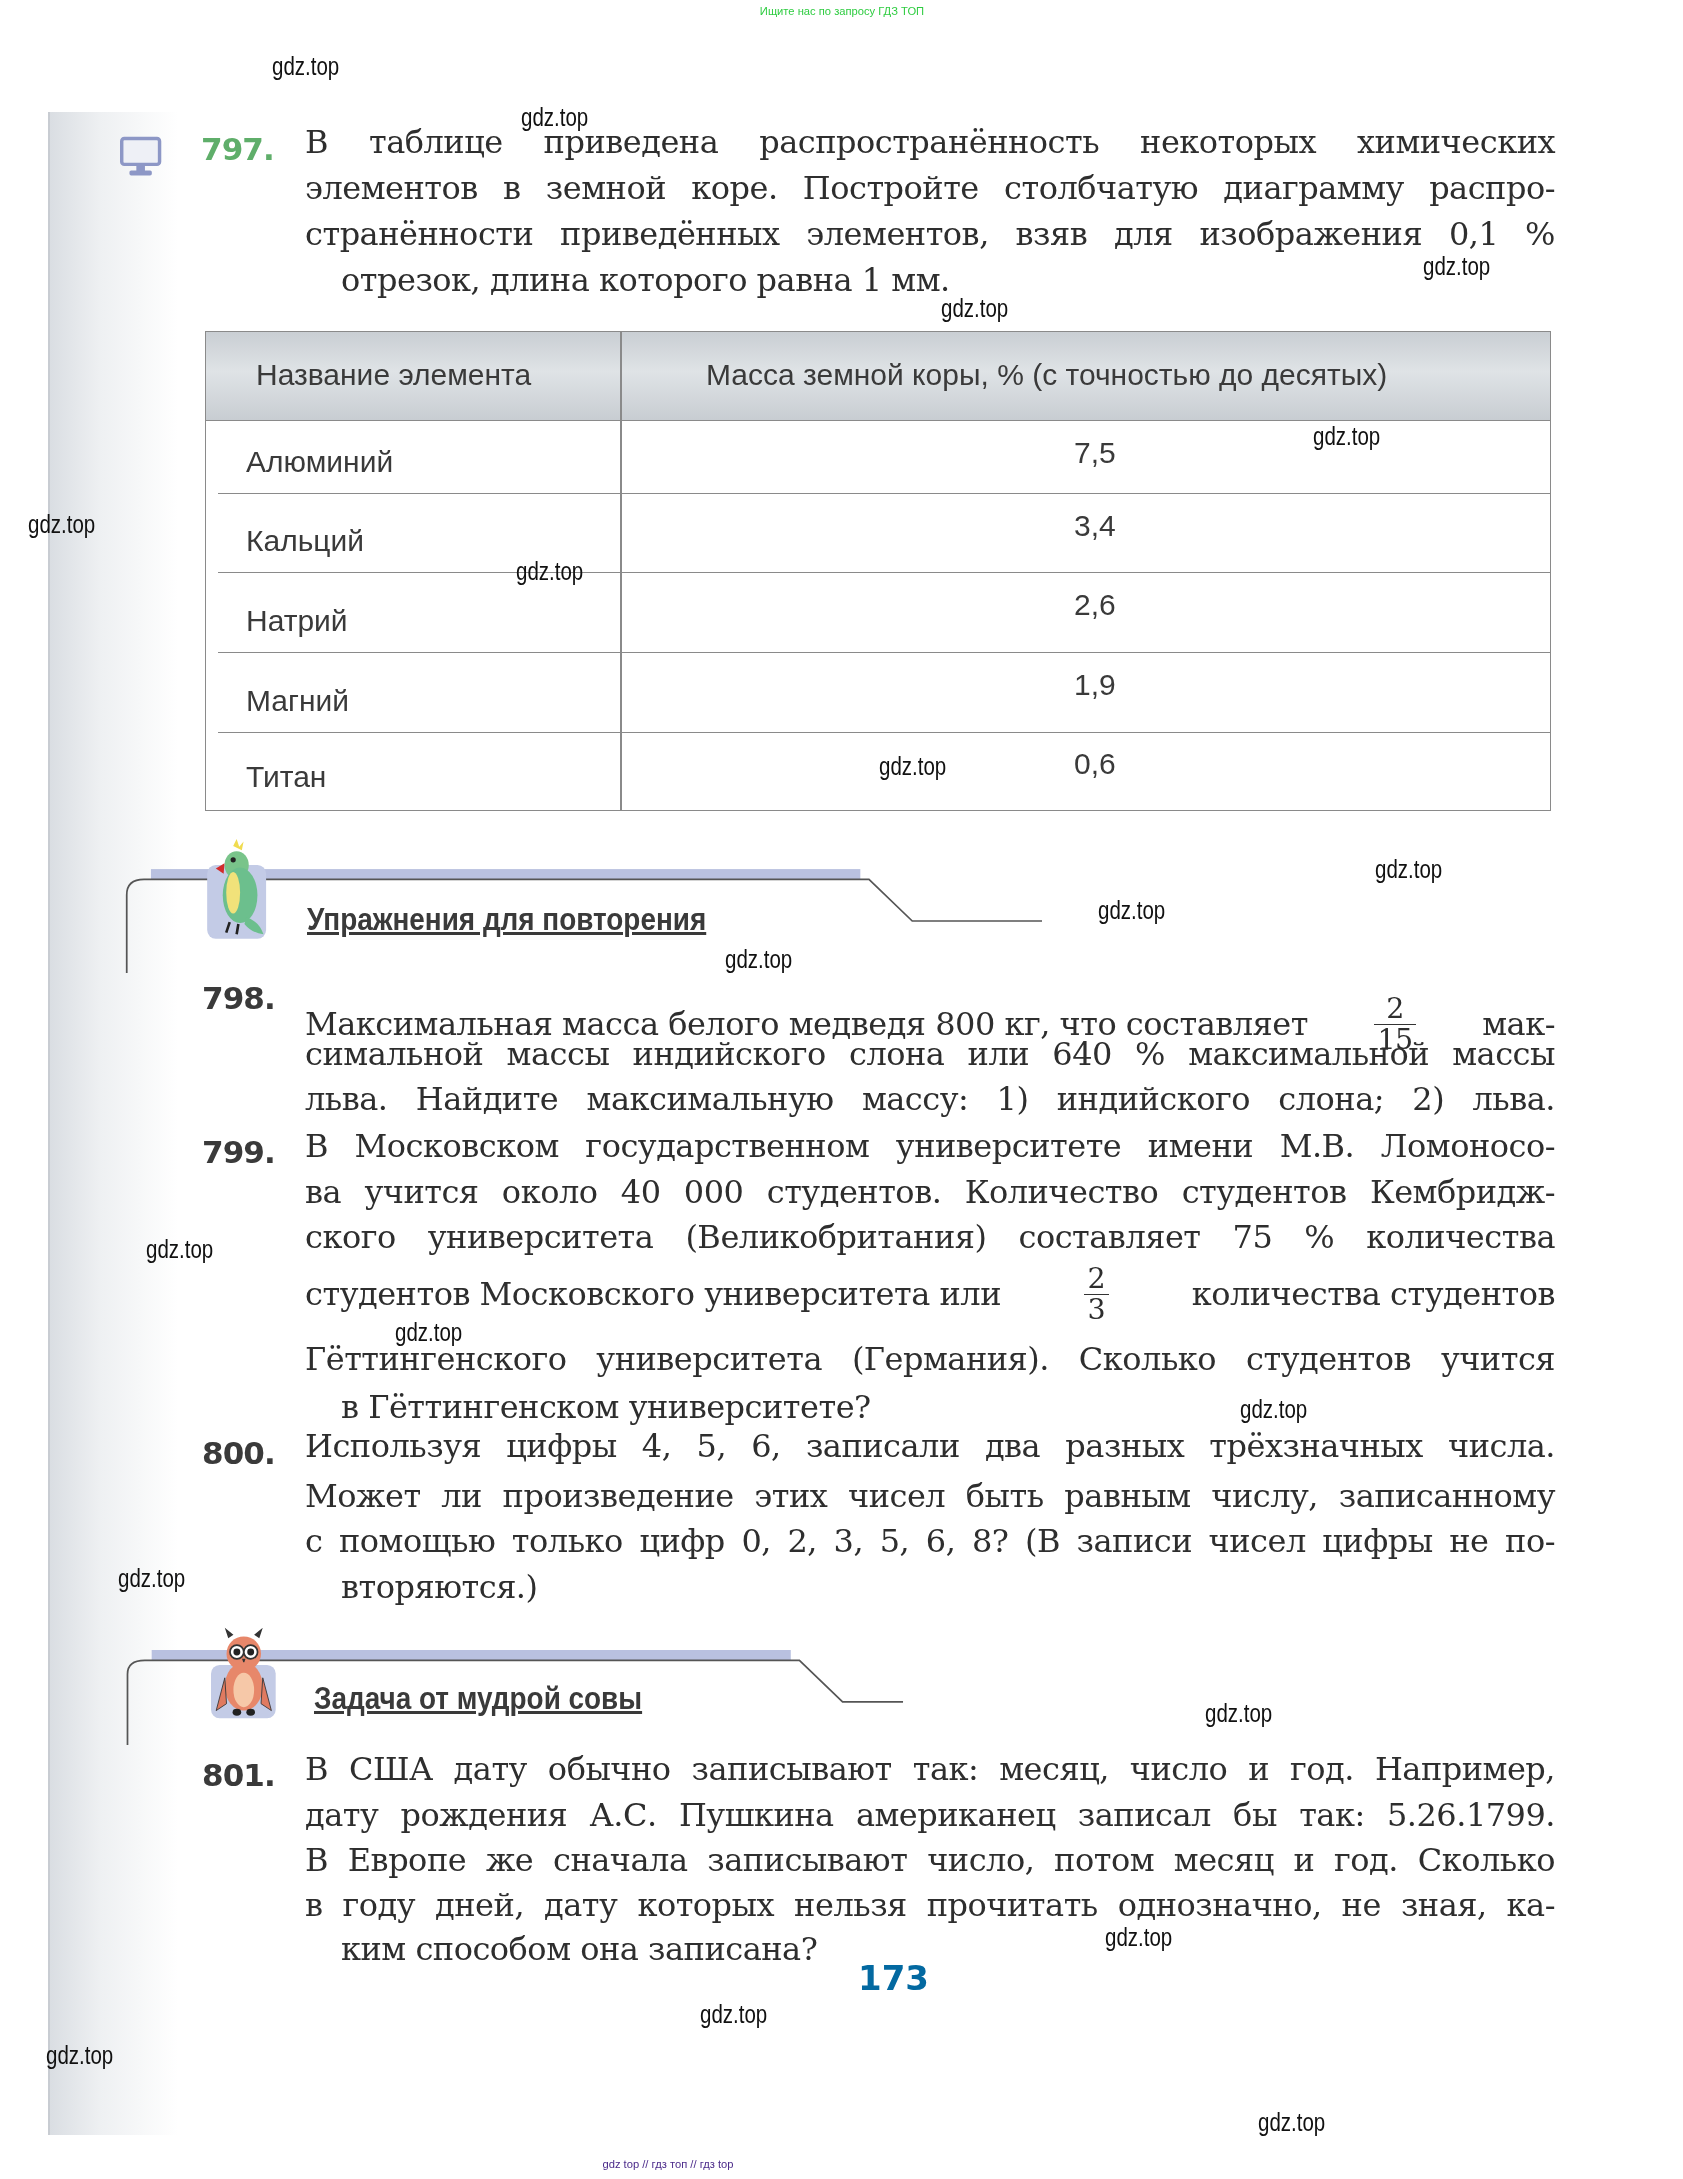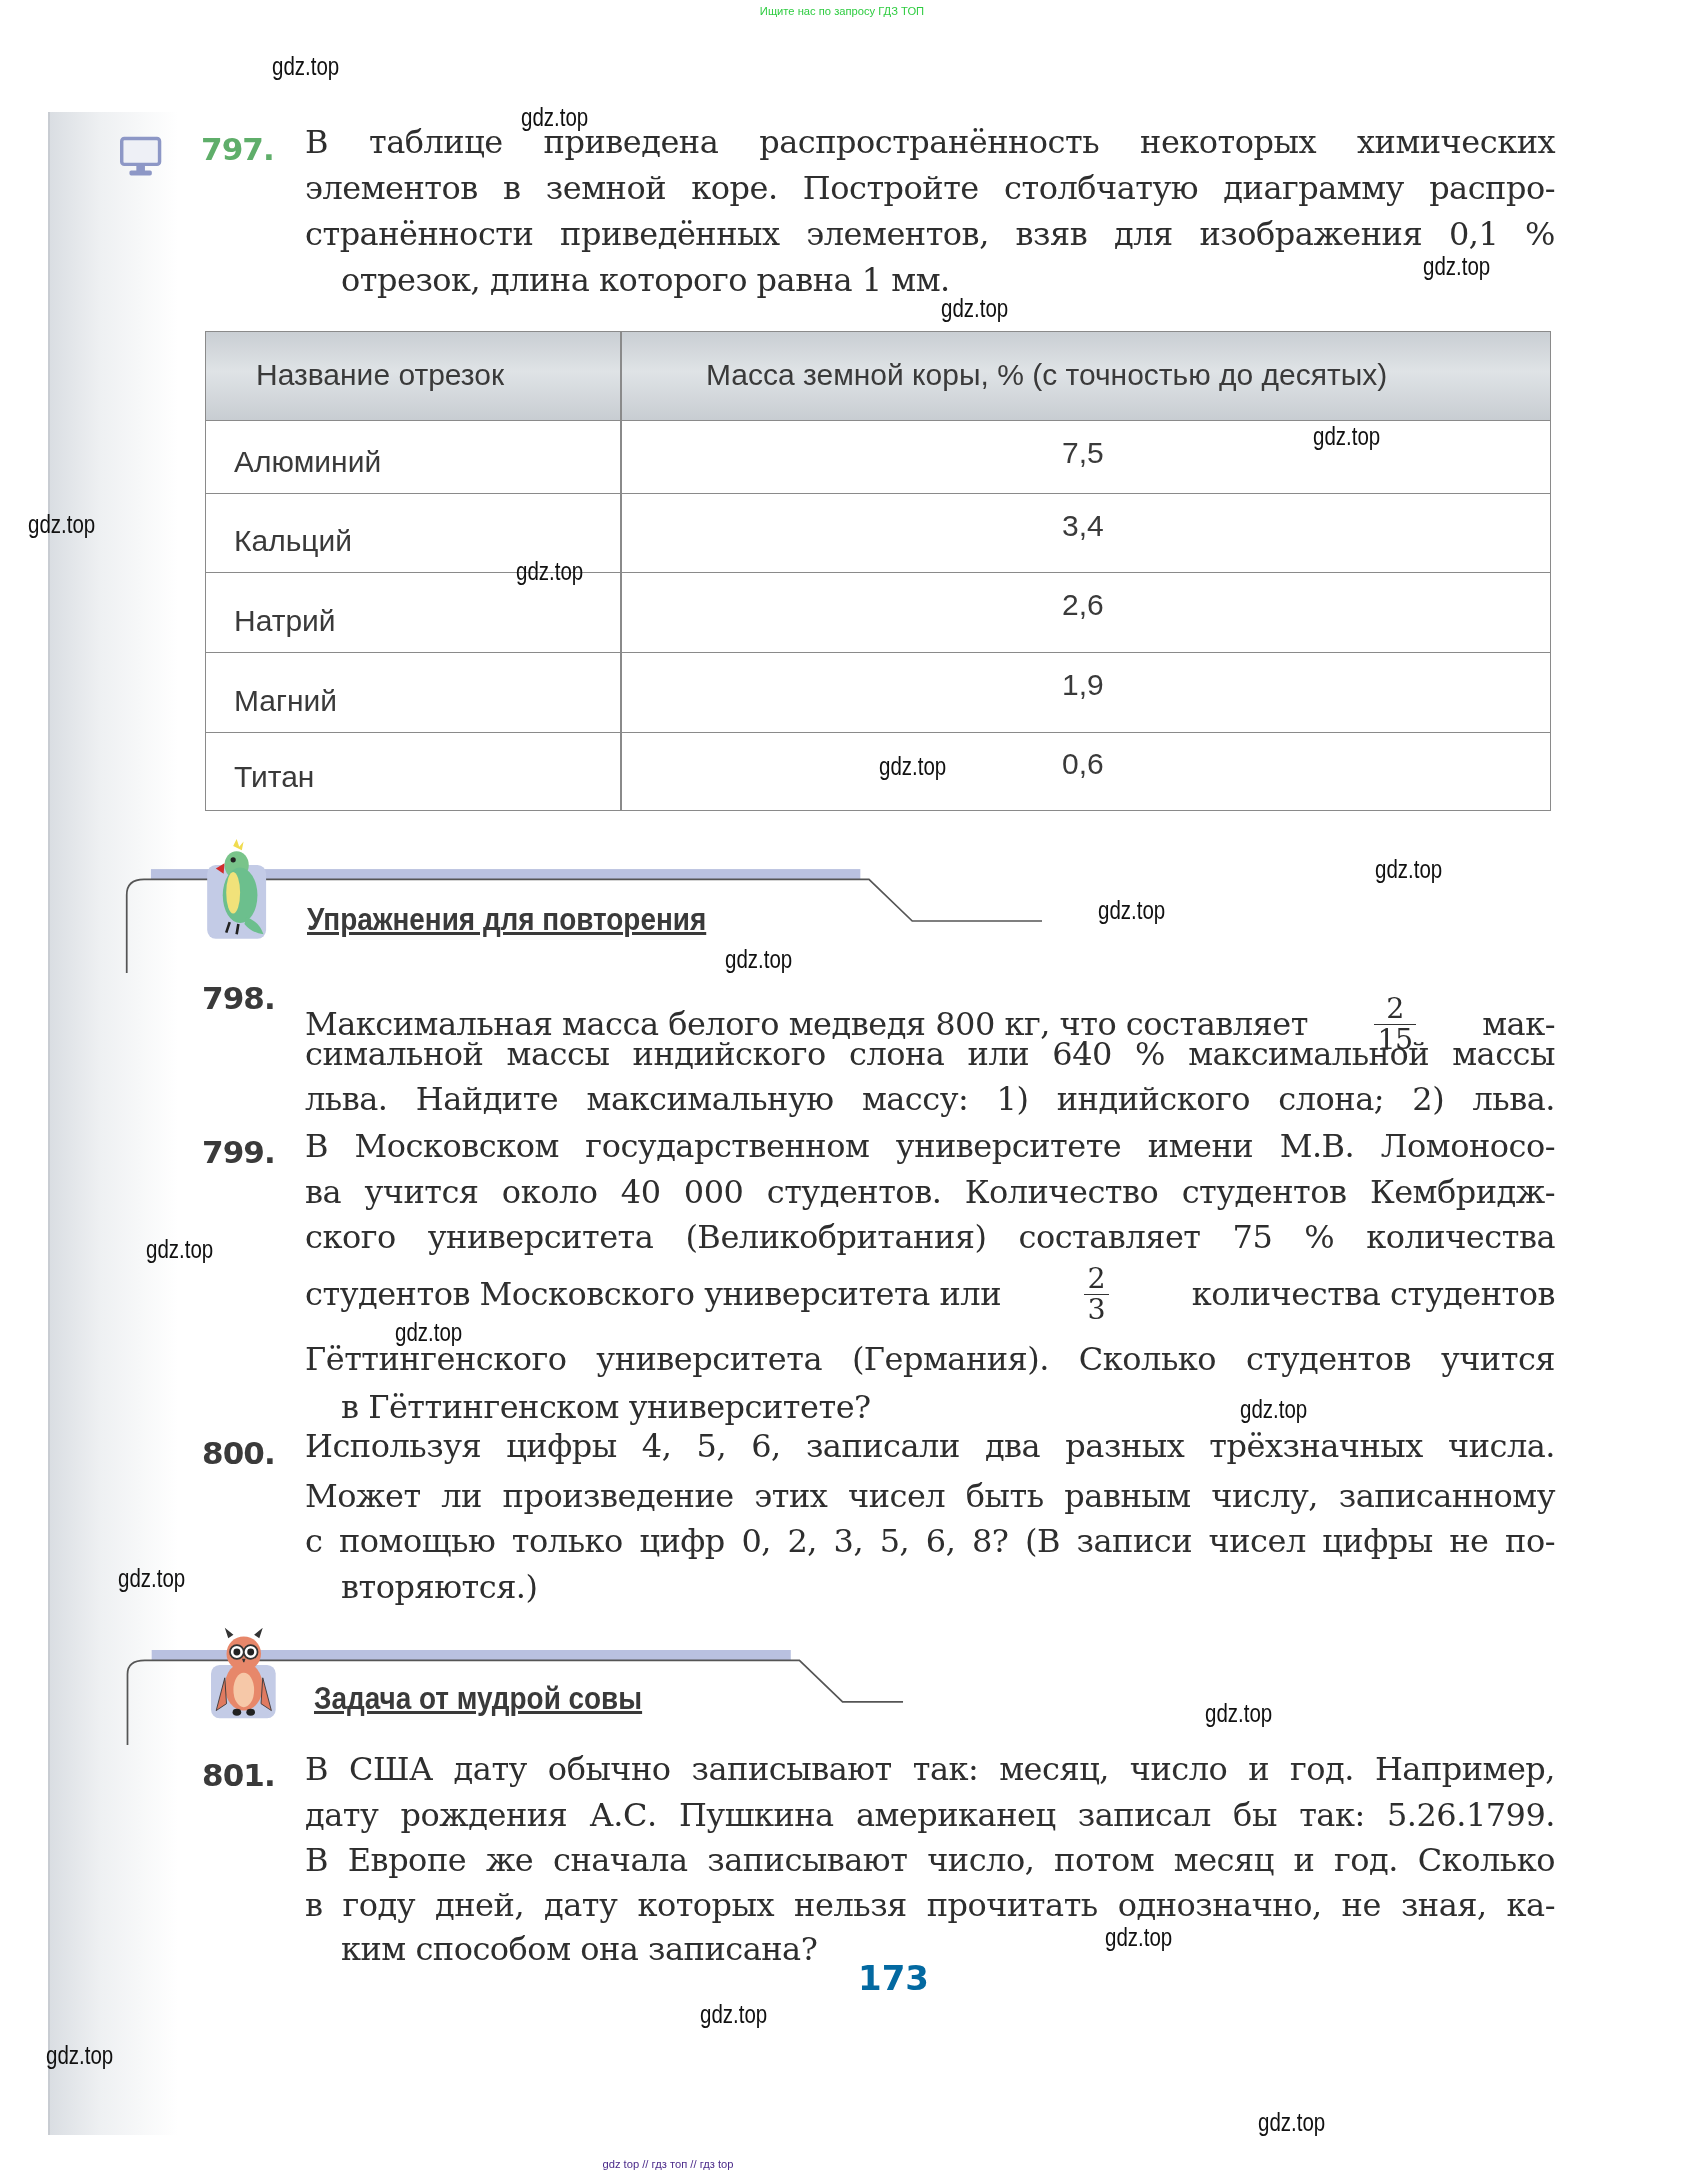--- a/index.html
+++ b/index.html
@@ -43,21 +43,21 @@
   }
   .thead {
     position:absolute; left:0; top:0; right:0; height:88px;
     background:linear-gradient(to bottom, #c9ced3 0%, #dfe3e6 45%, #c8cdd2 100%);
     border-bottom:1.7px solid #8a8a8a;
   }
   .th { position:absolute; top:26px; white-space:nowrap; }
   .th.c1 { left:50px; }
   .th.c2 { left:500px; }
   .colsplit { position:absolute; left:414px; top:0; bottom:0; width:1.7px; background:#8a8a8a; }
-  .trow { position:absolute; left:0; right:0; border-bottom:1.7px solid #8a8a8a; }
+  .trow { position:absolute; left:12px; right:0; border-bottom:1.7px solid #8a8a8a; }
   .trow:last-child { border-bottom:none; }
   .td1 { position:absolute; left:28px; bottom:14px; }
   .td2 { position:absolute; left:856px; top:15.6px; }
   
   .section { position:absolute; left:125px; width:917px; height:78px; }
   .section svg.frame { position:absolute; left:0; top:0; }
   .section .title {
     position:absolute; font-family:"Liberation Sans", sans-serif; font-weight:bold; font-size:31px;
     color:#3a3a3a; text-decoration:underline; text-decoration-thickness:2.6px; white-space:nowrap;
     transform:scaleX(0.9); transform-origin:left top;
@@ -110,21 +110,21 @@
   <rect x="12" y="40" width="26" height="6" rx="2" fill="#8d97c6"></rect>
 </svg>
 <div class="prob-num green" style="left:201px;top:131px">797.</div>
 <div class="line" style="top:126px">В таблице приведена распространённость некоторых химических</div>
 <div class="line" style="top:172px">элементов в земной коре. Постройте столбчатую диаграмму распро-</div>
 <div class="line" style="top:218px">странённости приведённых элементов, взяв для изображения 0,1 %</div>
 <div class="line last" style="top:264px">отрезок, длина которого равна 1 мм.</div>
 
 <div class="table">
   <div class="thead">
-    <div class="th c1">Название отрезок</div>
+    <div class="th c1">Название элемента</div>
     <div class="th c2">Масса земной коры, % (с точностью до десятых)</div>
   </div>
   <div class="colsplit"></div>
   <div class="trow" style="top:88px;height:73px">
     <div class="td1">Алюминий</div>
     <div class="td2">7,5</div>
   </div>
   <div class="trow" style="top:161px;height:79px">
     <div class="td1">Кальций</div>
     <div class="td2">3,4</div>

